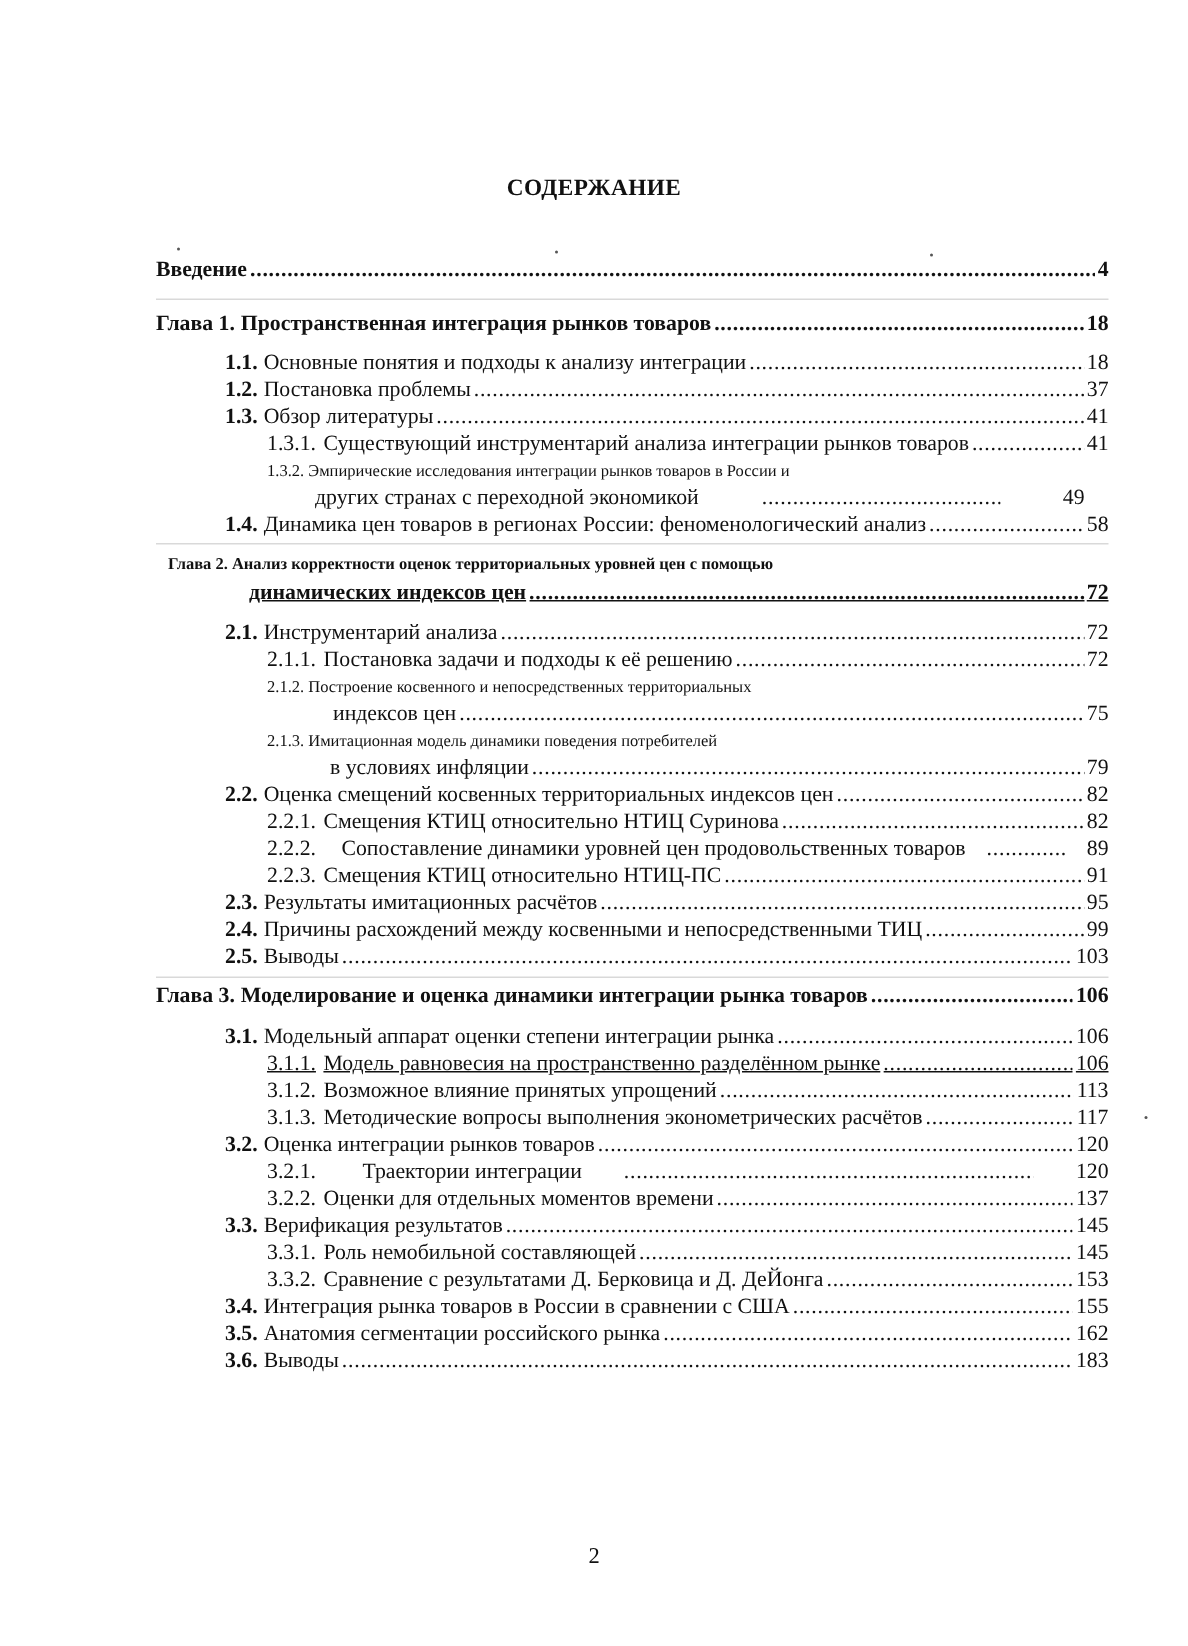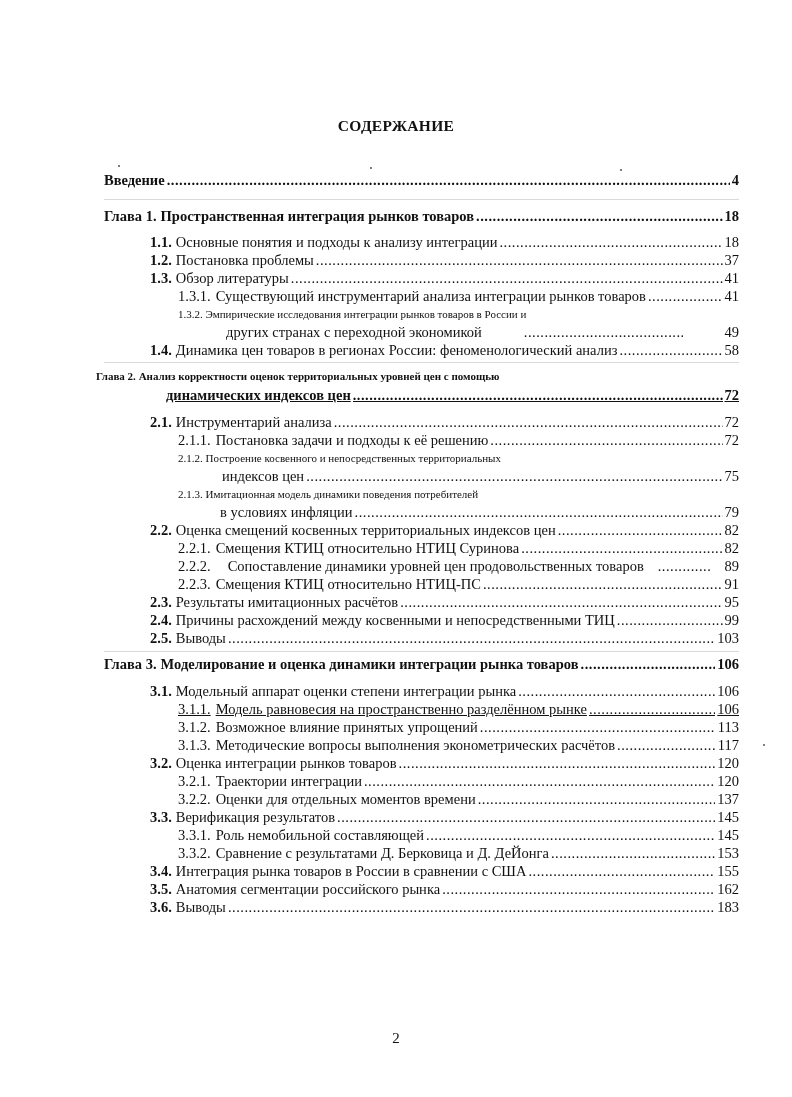--- a/index.html
+++ b/index.html
@@ -67,35 +67,35 @@
 <div class="row" style="top:288px;left:178px;width:561px;">
   <span class="num">1.3.1.</span>
   <span class="lbl">Существующий инструментарий анализа интеграции рынков товаров</span>
   <span class="dots"></span>
   <span class="pg">41</span>
 </div>
 <div class="wrap-first" style="top:306px;left:178px;">
   <span class="num">1.3.2.</span>
   <span>Эмпирические исследования интеграции рынков товаров в России и</span>
 </div>
-<div class="row" style="top:324px;left:226px;width:513px;gap:40px;">
+<div class="row" style="top:324px;left:210px;width:513px;gap:40px;">
   <span class="lbl">других странах с переходной экономикой</span>
   <span class="dots"></span>
   <span class="pg">49</span>
 </div>
 <div class="row" style="top:342px;left:150px;width:589px;">
   <span class="num-b">1.4.</span>
   <span class="lbl">Динамика цен товаров в регионах России: феноменологический анализ</span>
   <span class="dots"></span>
   <span class="pg">58</span>
 </div>
 
 <div class="rule" style="top:362px;"></div>
 
-<div class="wrap-first bold" style="top:368px;left:96px;">
+<div class="wrap-first bold" style="top:368px;left:112px;">
   <span class="num-b">Глава 2.</span>
   <span>Анализ корректности оценок территориальных уровней цен с помощью</span>
 </div>
 <div class="row bold" style="top:387px;left:166px;width:573px;text-decoration:underline;">
   <span class="lbl">динамических индексов цен</span>
   <span class="dots"></span>
   <span class="pg">72</span>
 </div>
 
 <div class="row" style="top:414px;left:150px;width:589px;">
@@ -203,21 +203,21 @@
   <span class="lbl">Методические вопросы выполнения эконометрических расчётов</span>
   <span class="dots"></span>
   <span class="pg">117</span>
 </div>
 <div class="row" style="top:755px;left:150px;width:589px;justify-content:center;">
   <span class="num-b">3.2.</span>
   <span class="lbl">Оценка интеграции рынков товаров</span>
   <span class="dots"></span>
   <span class="pg">120</span>
 </div>
-<div class="row" style="top:773px;left:178px;width:561px;">
+<div class="row" style="top:773px;left:178px;width:561px;gap:26px;">
   <span class="num">3.2.1.</span>
   <span class="lbl">Траектории интеграции</span>
   <span class="dots"></span>
   <span class="pg">120</span>
 </div>
 <div class="row" style="top:791px;left:178px;width:561px;">
   <span class="num">3.2.2.</span>
   <span class="lbl">Оценки для отдельных моментов времени</span>
   <span class="dots"></span>
   <span class="pg">137</span>

